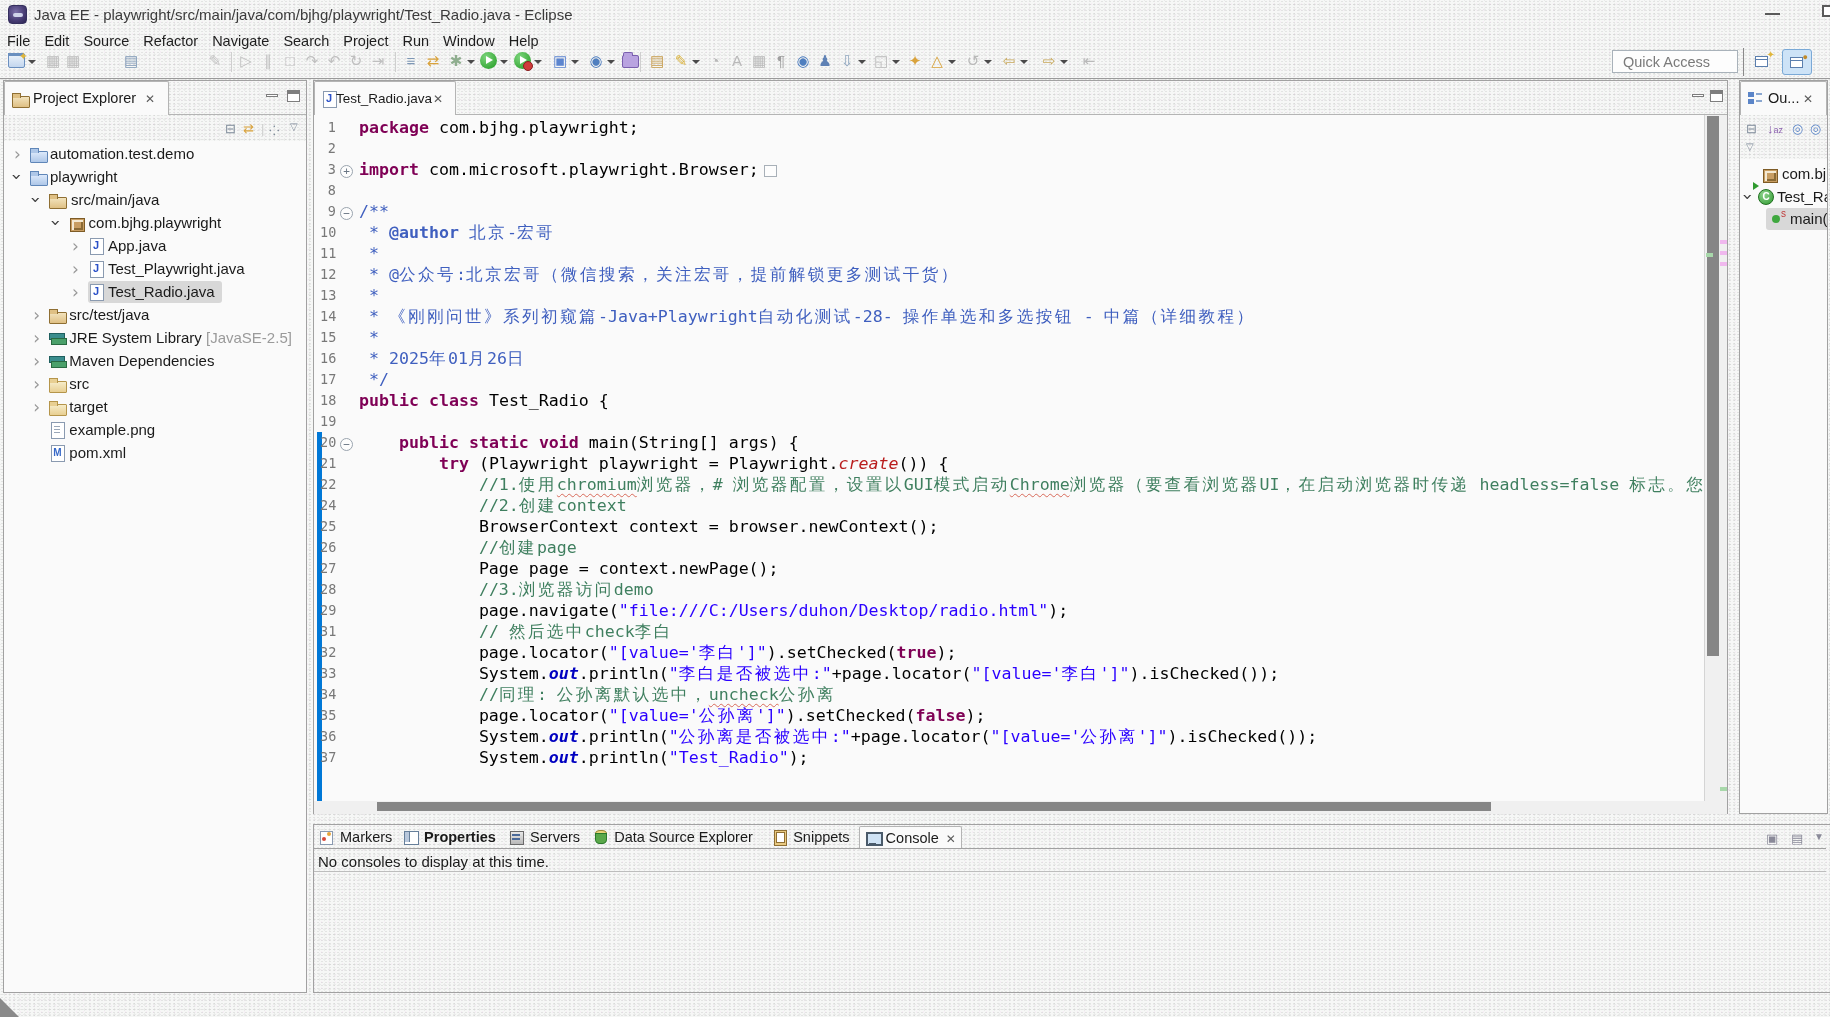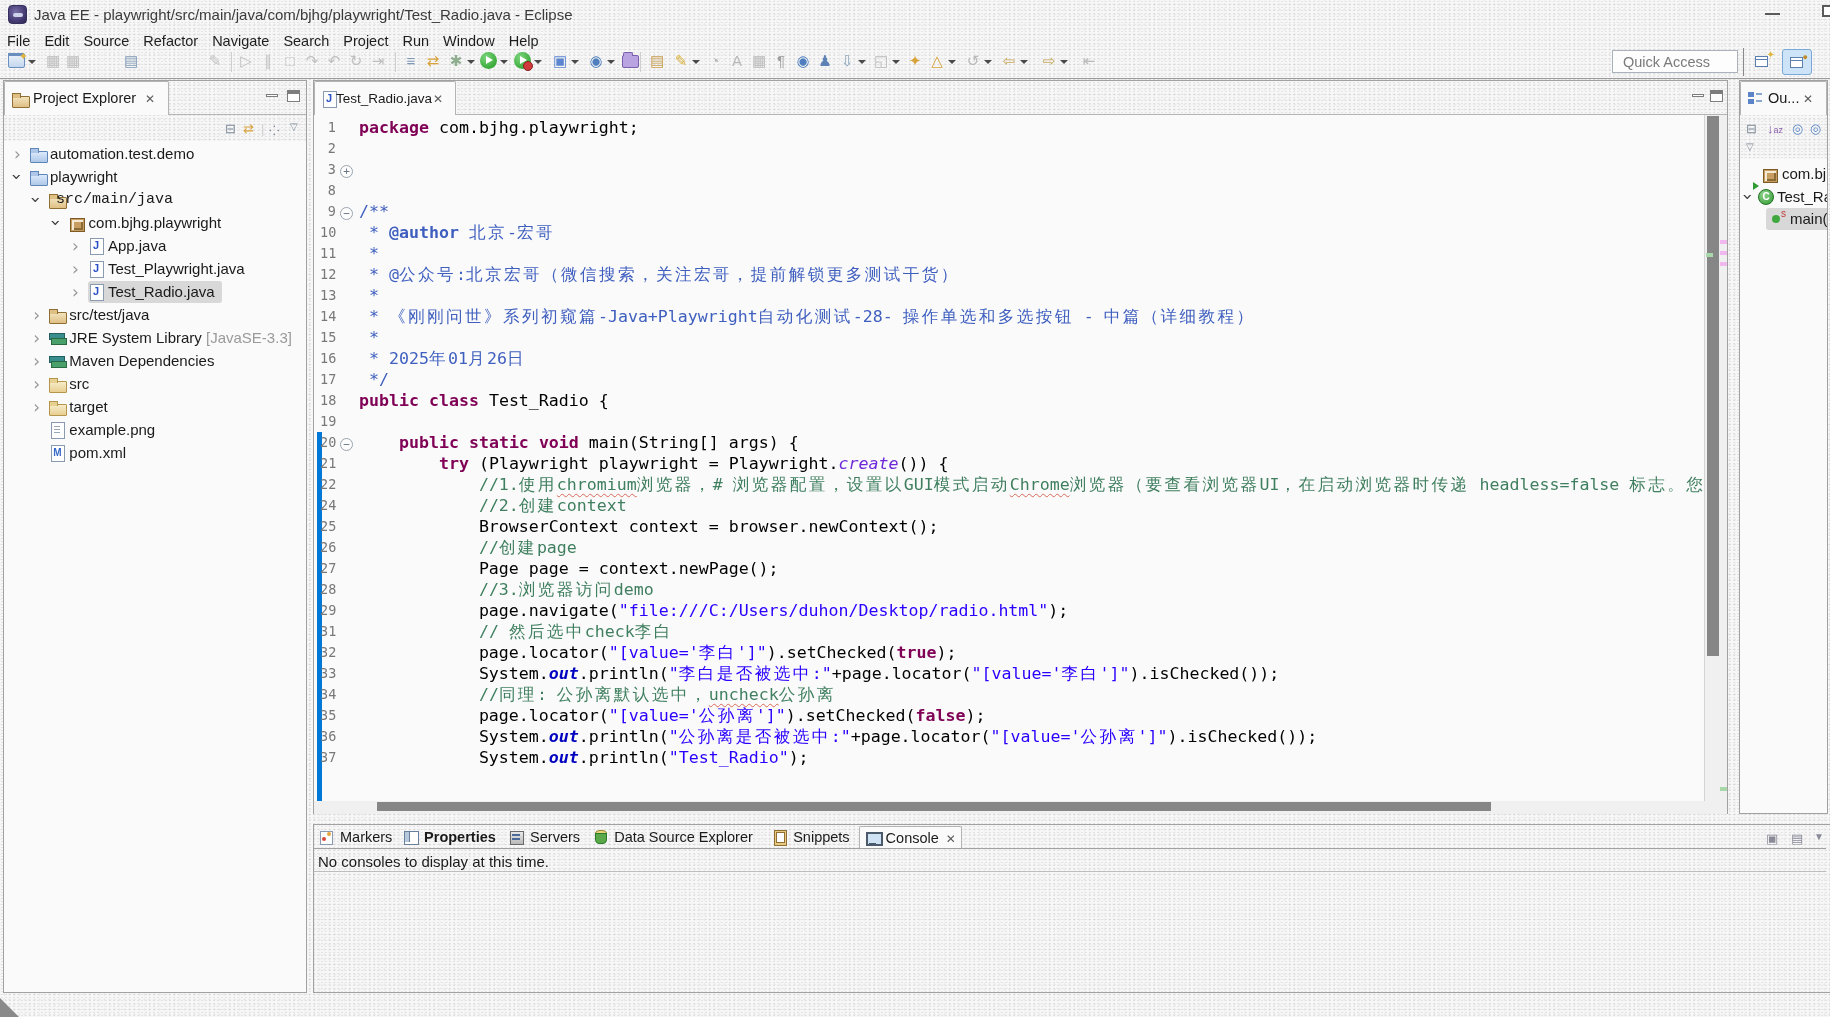--- a/index.html
+++ b/index.html
@@ -113,21 +113,21 @@
   .fold { position:absolute; left:26px; top:0; width:20px; }
   .fold-c { display:inline-block; width:13px; height:13px; margin-top:3px; border:1px solid #9aa4ae; border-radius:50%; background:#fdfdfd; color:#6a7684; font-size:11px; line-height:11px; text-align:center; }
   .codeln { position:absolute; left:45px; top:0; }
   .kw { color:#7f0055; font-weight:bold; }
   .pl { color:#000;margin-top:24px; }
   .cm { color:#3f7f5f; }
   .jd { color:#3f5fbf; }
   .jt { color:#3f5fbf; font-weight:bold; }
   .st { color:#2a00ff; }
   .fl { color:#0000c0; font-weight:bold; font-style:italic; }
-  .it { color:#6d28d9; font-style:italic; }
+  .it { color:#b91c1c; font-style:italic; }
   .sp { text-decoration:underline; text-decoration-style:wavy; text-decoration-color:#d86a5a; text-decoration-thickness:1px; text-underline-offset:3px; }
   .cjk { letter-spacing:2.4px; }
   .imp-box { display:inline-block; width:13px; height:12px; border:1px solid #a8b0b8; background:#fdfdfd; margin-left:5px; vertical-align:middle; }
   .quickdiff { position:absolute; left:3px; top:317px; width:5px; height:369px; background:#0078d7; }
   
   .ov-ruler { position:absolute; left:1390px; top:34px; width:23px; height:686px; background:#f0f0f0; border-left:1px solid #d4d4d4; }
   .ov-thumb { position:absolute; left:2px; top:1px; width:12px; height:540px; background:#868686; }
   .ov-mark { position:absolute; width:7px; height:4px; }
   .hsb { position:absolute; left:0px; top:720px; width:1413px; height:13px; background:#f0f0f0; }
   .hsb-thumb { position:absolute; left:63px; top:1px; width:1114px; height:9px; background:#868686; }
@@ -250,27 +250,27 @@
     <div class="minmax mm-box" style="left:283px; top:9px;"></div>
 
     <span class="hdr-ic" style="left:221px; top:40px;">⊟</span>
     <span class="hdr-ic" style="left:239px; top:40px; color:#d9a33c;">⇄</span>
     <span class="hdr-ic" style="left:257px; top:40px; color:#cfcfcf;">|</span>
     <span class="hdr-ic" style="left:265px; top:40px;">⁘</span>
     <span class="hdr-ic" style="left:286px; top:40px; font-size:10px;">▽</span>
     <div class="content" id="explorer-tree">
         <div class="tree-row" style="top: 2px;"><span class="tr-arrow" style="left: 10px;">›</span><span class="ticon i-proj" style="left: 26px;"></span><span class="tr-label" style="left: 46px;">automation.test.demo</span></div>
         <div class="tree-row" style="top: 25px;"><span class="tr-arrow open" style="left: 10px;">›</span><span class="ticon i-proj" style="left: 26px;"></span><span class="tr-label" style="left: 46px;">playwright</span></div>
-        <div class="tree-row" style="top: 48px;"><span class="tr-arrow open" style="left: 29.3px;">›</span><span class="ticon i-srcf" style="left: 45.3px;"></span><span class="tr-label" style="left: 52px; font-family: Liberation Mono, monospace;">src/main/java</span></div>
+        <div class="tree-row" style="top: 48px;"><span class="tr-arrow open" style="left: 29.3px;">›</span><span class="ticon i-srcf" style="left: 45.3px;"></span><span class="tr-label" style="left: 67px;">src/main/java</span></div>
         <div class="tree-row" style="top: 71px;"><span class="tr-arrow open" style="left: 48.6px;">›</span><span class="ticon i-pkg" style="left: 64.6px;"></span><span class="tr-label" style="left: 84.6px;">com.bjhg.playwright</span></div>
         <div class="tree-row" style="top: 94px;"><span class="tr-arrow" style="left: 67.9px;">›</span><span class="ticon i-jfile" style="left: 83.9px;"></span><span class="tr-label" style="left: 103.9px;">App.java</span></div>
         <div class="tree-row" style="top: 117px;"><span class="tr-arrow" style="left: 67.9px;">›</span><span class="ticon i-jfile" style="left: 83.9px;"></span><span class="tr-label" style="left: 103.9px;">Test_Playwright.java</span></div>
         <div class="tree-row" style="top: 140px;"><div class="tr-sel" style="left: 83.9px; width: 134px;"></div><span class="tr-arrow" style="left: 67.9px;">›</span><span class="ticon i-jfile" style="left: 83.9px;"></span><span class="tr-label" style="left: 103.9px;">Test_Radio.java</span></div>
         <div class="tree-row" style="top: 163px;"><span class="tr-arrow" style="left: 29.3px;">›</span><span class="ticon i-srcf" style="left: 45.3px;"></span><span class="tr-label" style="left: 65.3px;">src/test/java</span></div>
-        <div class="tree-row" style="top: 186px;"><span class="tr-arrow" style="left: 29.3px;">›</span><span class="ticon i-lib" style="left: 45.3px;"></span><span class="tr-label" style="left: 65.3px;">JRE System Library<span class="tr-suffix"> [JavaSE-3.3]</span></span></div>
+        <div class="tree-row" style="top: 186px;"><span class="tr-arrow" style="left: 29.3px;">›</span><span class="ticon i-lib" style="left: 45.3px;"></span><span class="tr-label" style="left: 65.3px;">JRE System Library<span class="tr-suffix"> [JavaSE-2.5]</span></span></div>
         <div class="tree-row" style="top: 209px;"><span class="tr-arrow" style="left: 29.3px;">›</span><span class="ticon i-lib" style="left: 45.3px;"></span><span class="tr-label" style="left: 65.3px;">Maven Dependencies</span></div>
         <div class="tree-row" style="top: 232px;"><span class="tr-arrow" style="left: 29.3px;">›</span><span class="ticon i-fold" style="left: 45.3px;"></span><span class="tr-label" style="left: 65.3px;">src</span></div>
         <div class="tree-row" style="top: 255px;"><span class="tr-arrow" style="left: 29.3px;">›</span><span class="ticon i-fold" style="left: 45.3px;"></span><span class="tr-label" style="left: 65.3px;">target</span></div>
         <div class="tree-row" style="top: 278px;"><span class="ticon i-file" style="left: 45.3px;"></span><span class="tr-label" style="left: 65.3px;">example.png</span></div>
         <div class="tree-row" style="top: 301px;"><span class="ticon i-xml" style="left: 45.3px;"></span><span class="tr-label" style="left: 65.3px;">pom.xml</span></div>
       </div>
   </div>
 
   <div class="panel" id="editor">
     <div class="view-tabbar-line"></div>
@@ -279,21 +279,21 @@
       <span class="vt-label" style="position:absolute; left:21px; top:9px; font-size:13.5px;">Test_Radio.java</span>
       <span class="vt-close" style="position:absolute; left:118px; top:10px;">✕</span>
     </div>
     <div class="minmax mm-dash" style="left:1378px; top:13px;"></div>
     <div class="minmax mm-box" style="left:1396px; top:9px;"></div>
     <div class="content">
       <div class="quickdiff"></div>
       <div class="code-area" id="code-area">
           <div class="cl"><span class="ln">1</span><span class="codeln"><span class="kw">package</span><span class="pl"> com.bjhg.playwright;</span></span></div>
           <div class="cl"><span class="ln">2</span><span class="codeln"></span></div>
-          <div class="cl"><span class="ln">3</span><span class="fold"><span class="fold-c">+</span></span></div>
+          <div class="cl"><span class="ln">3</span><span class="fold"><span class="fold-c">+</span></span><span class="codeln"><span class="kw">import</span><span class="pl"> com.microsoft.playwright.Browser;</span><span class="imp-box"></span></span></div>
           <div class="cl"><span class="ln">8</span><span class="codeln"></span></div>
           <div class="cl"><span class="ln">9</span><span class="fold"><span class="fold-c">−</span></span><span class="codeln"><span class="jd">/**</span></span></div>
           <div class="cl"><span class="ln">10</span><span class="codeln"><span class="jd"> * </span><span class="jt">@author</span><span class="jd"> <span class="cjk">北京</span>-<span class="cjk">宏哥</span></span></span></div>
           <div class="cl"><span class="ln">11</span><span class="codeln"><span class="jd"> * </span></span></div>
           <div class="cl"><span class="ln">12</span><span class="codeln"><span class="jd"> * @<span class="cjk">公众号</span>:<span class="cjk">北京宏哥（微信搜索，关注宏哥，提前解锁更多测试干货）</span></span></span></div>
           <div class="cl"><span class="ln">13</span><span class="codeln"><span class="jd"> * </span></span></div>
           <div class="cl"><span class="ln">14</span><span class="codeln"><span class="jd"> * <span class="cjk">《刚刚问世》系列初窥篇</span>-Java+Playwright<span class="cjk">自动化测试</span>-28- <span class="cjk">操作单选和多选按钮</span> - <span class="cjk">中篇（详细教程）</span></span></span></div>
           <div class="cl"><span class="ln">15</span><span class="codeln"><span class="jd"> * </span></span></div>
           <div class="cl"><span class="ln">16</span><span class="codeln"><span class="jd"> * 2025<span class="cjk">年</span>01<span class="cjk">月</span>26<span class="cjk">日</span></span></span></div>
           <div class="cl"><span class="ln">17</span><span class="codeln"><span class="jd"> */</span></span></div>

